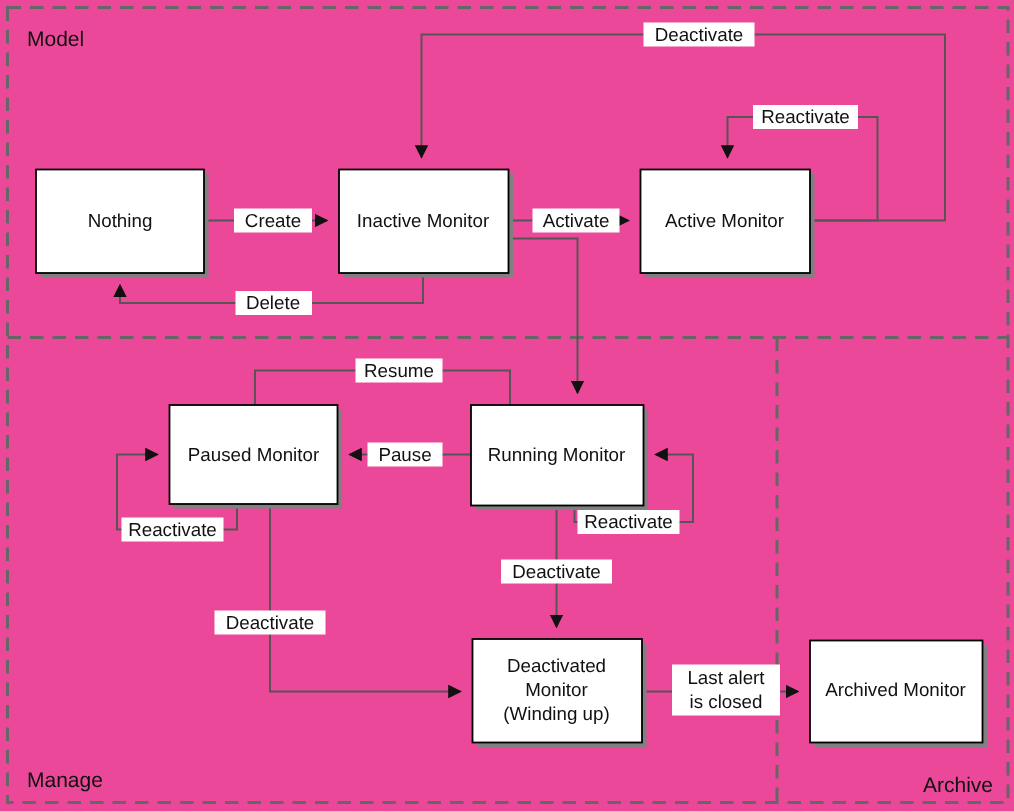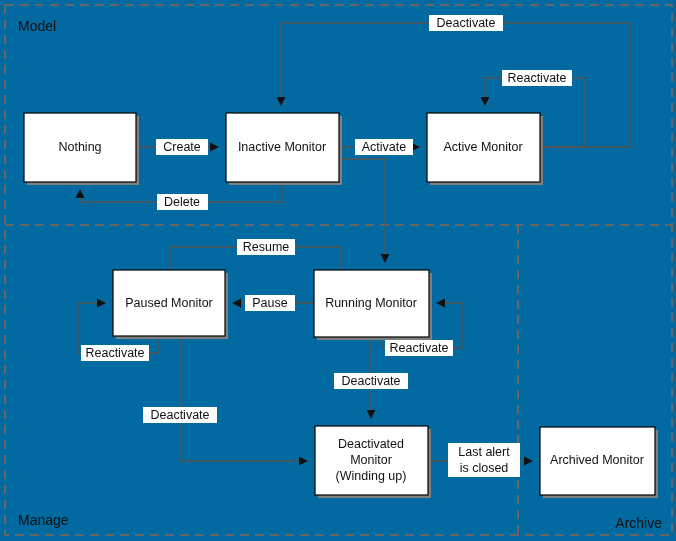--- a/index.html
+++ b/index.html
@@ -4,21 +4,21 @@
 <style>
   html, body {
     margin: 0;
     padding: 0;
     background: #ffffff;
   }
   #canvas {
     position: relative;
     width: 676px;
     height: 541px;
-    background: #0369a1;
+    background: #ec4899;
     font-family: "Liberation Sans", sans-serif;
     overflow: hidden;
   }
   svg#diagram {
     position: absolute;
     top: 0;
     left: 0;
     width: 676px;
     height: 541px;
   }

